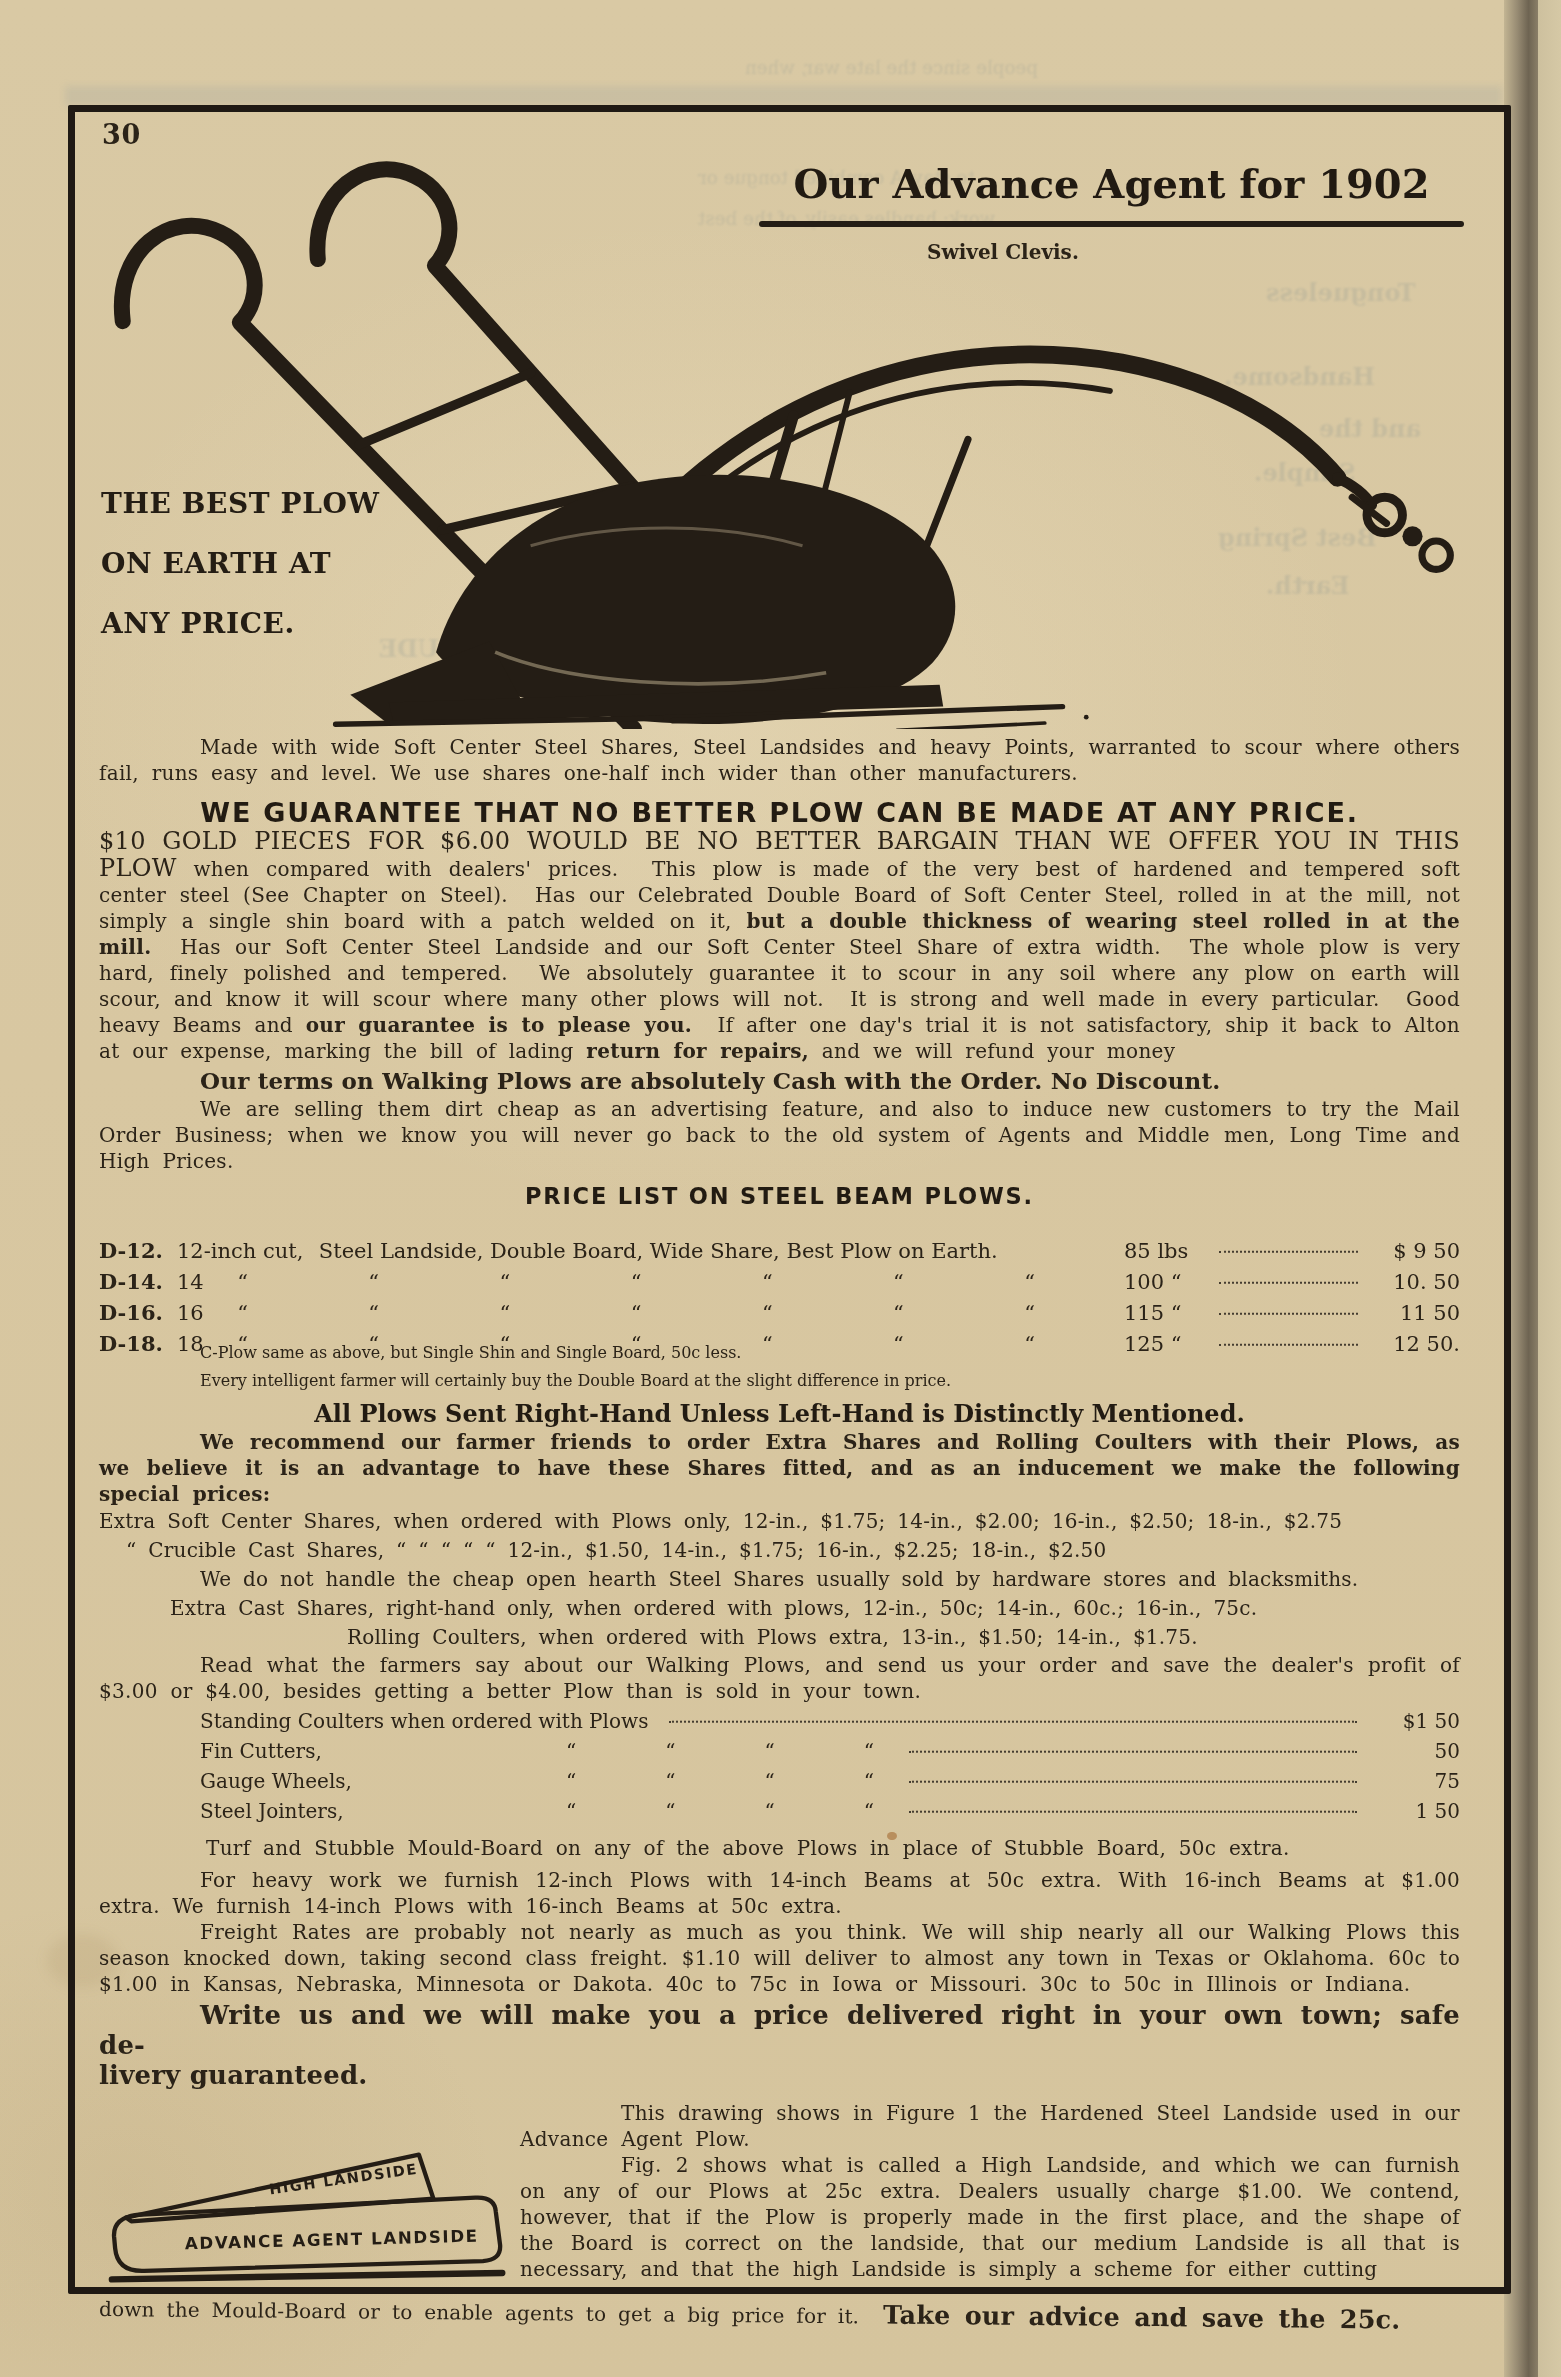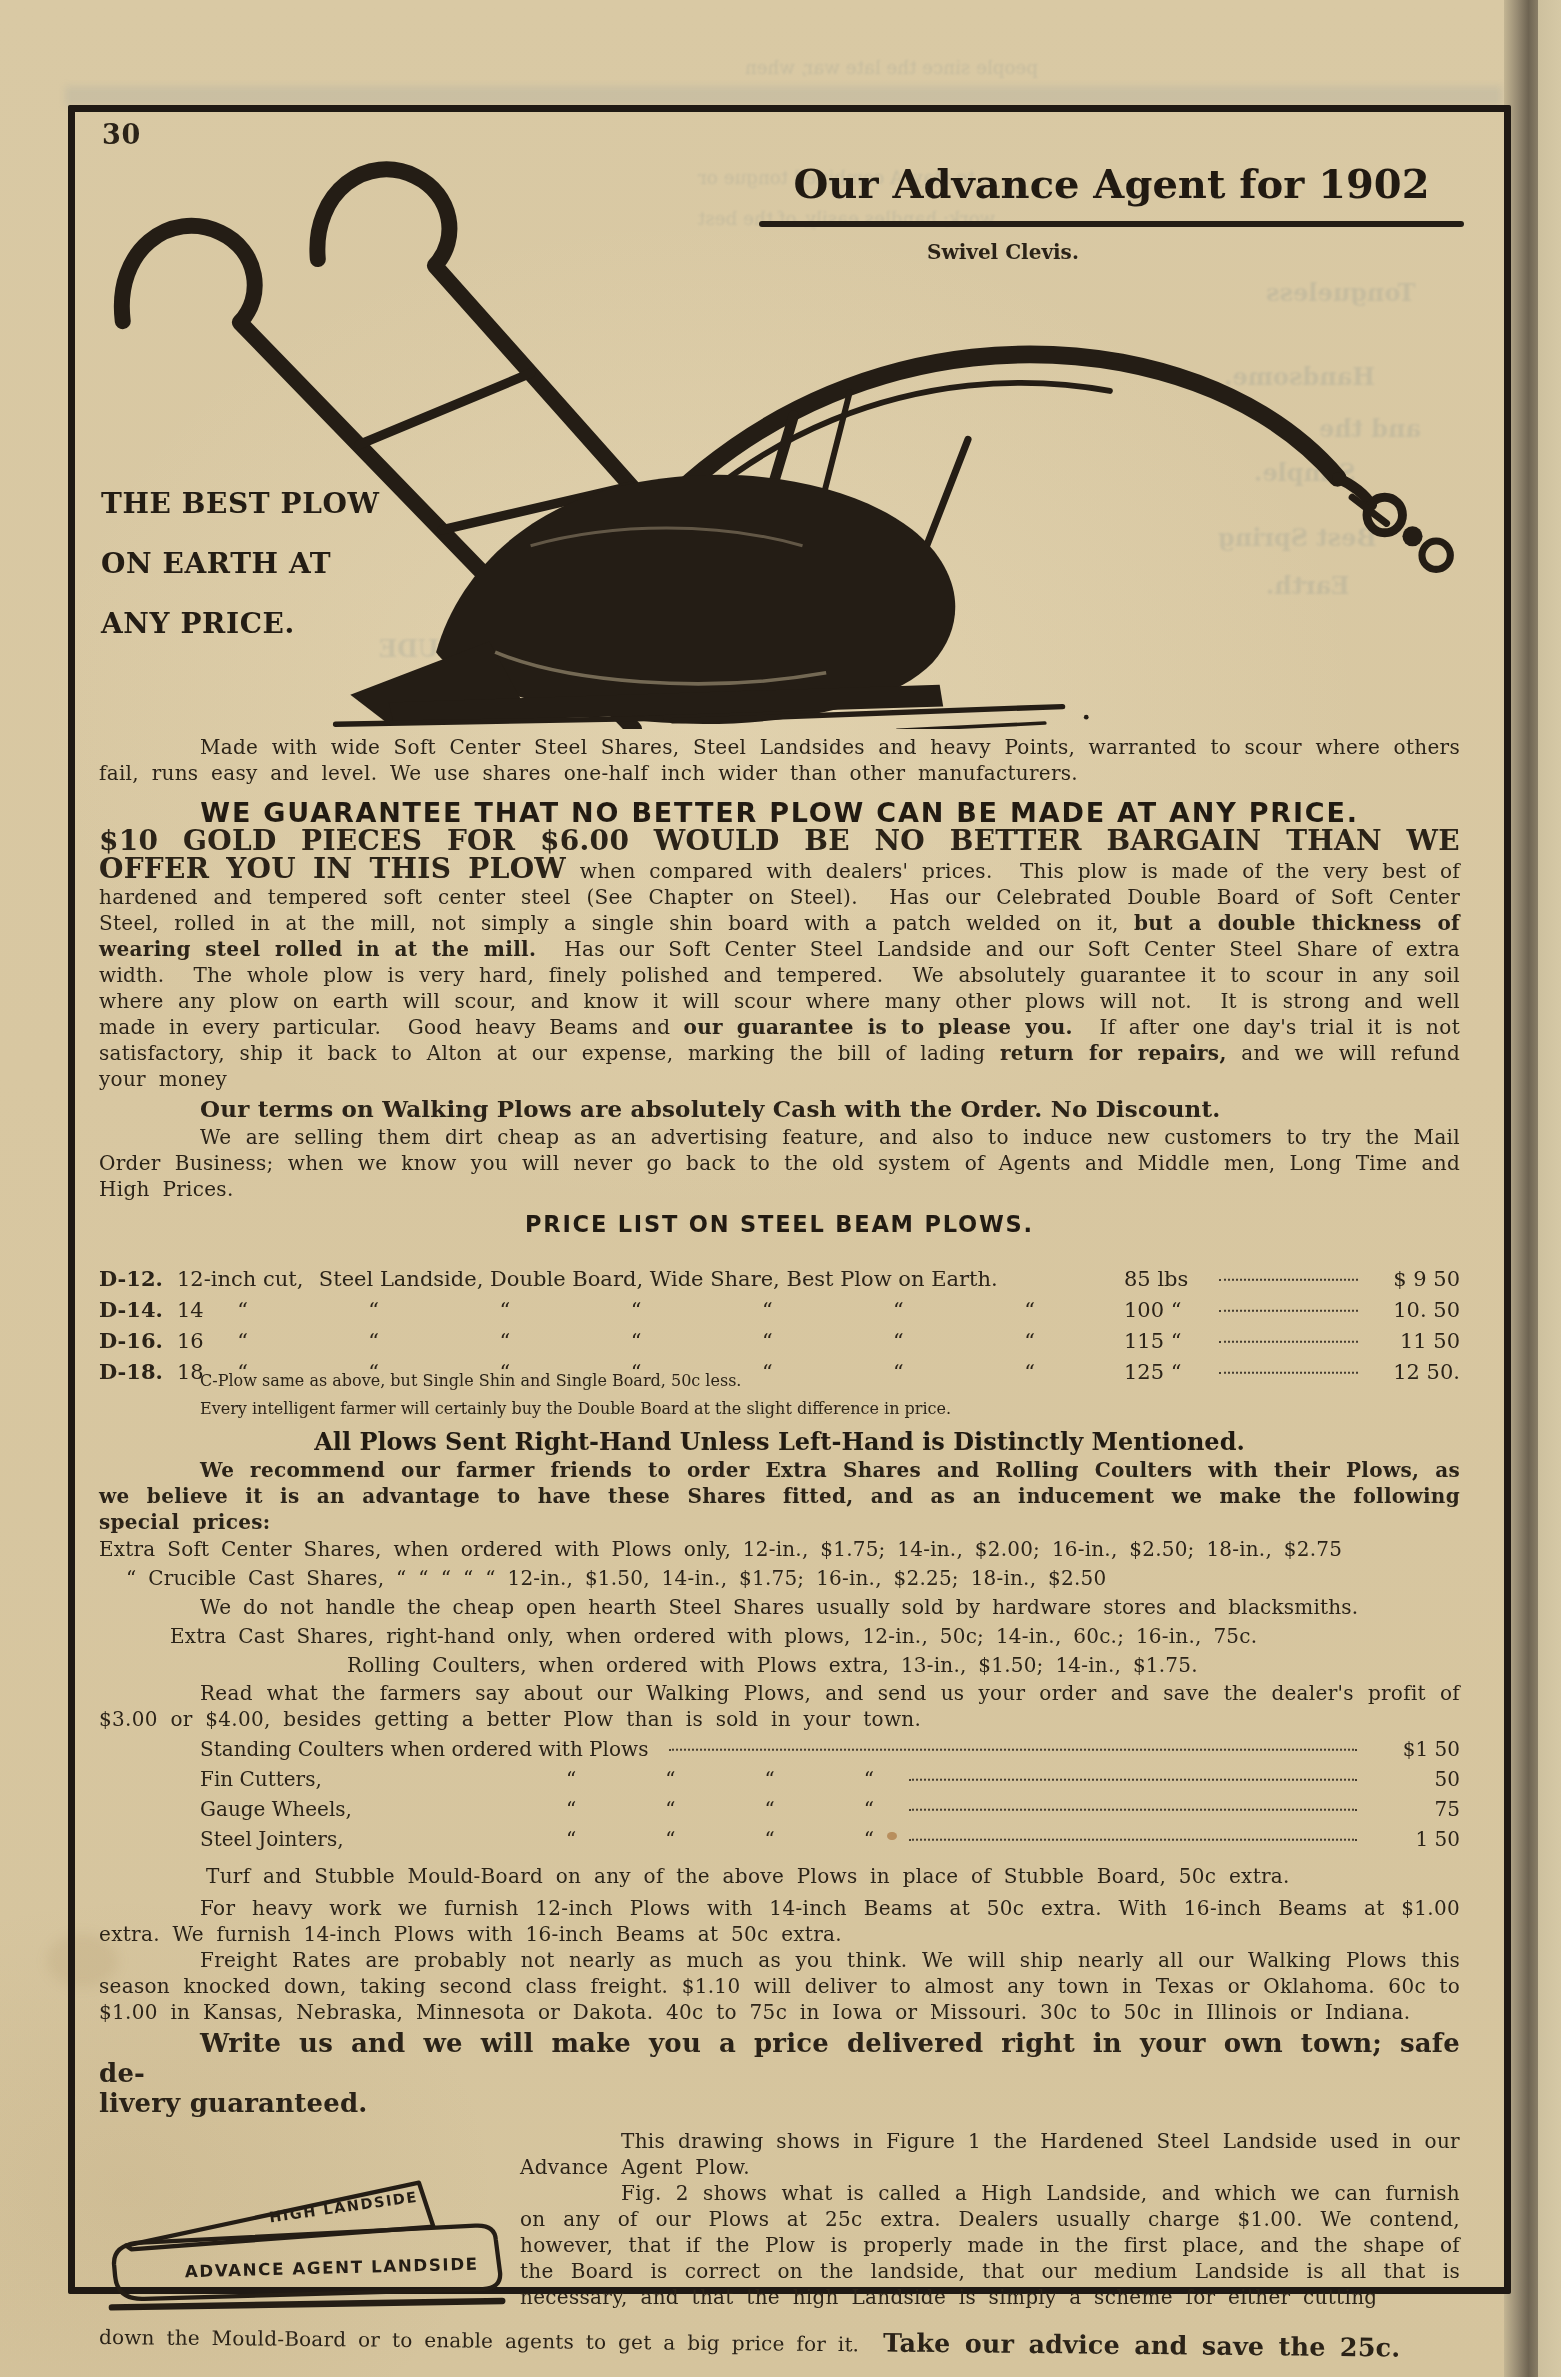--- a/index.html
+++ b/index.html
@@ -42,21 +42,21 @@
 
   .plow-art{position:absolute;left:6px;top:20px;z-index:1;}
   .tagline{position:absolute;left:26px;top:362px;z-index:3;font-weight:bold;font-size:28px;
         line-height:60px;letter-spacing:0.6px;color:#241d14;}
 
   .flow{position:absolute;left:24px;top:622px;width:1361px;z-index:3;}
   .body-p{font-size:20px;line-height:26px;text-align:justify;word-spacing:6px;letter-spacing:0.3px;}
   .ind{text-indent:101px;}
   .seg{white-space:pre-wrap;}
   .seg-b{font-weight:bold;}
-  .seg-lead{font-weight:bold;font-size:28px;letter-spacing:0.3px;}
+  .seg-lead{font-weight:normal;font-size:24px;letter-spacing:0.3px;}
   .seg-big{font-weight:bold;font-size:25.4px;}
 
   .sans-head{font-family:"DejaVu Sans",sans-serif;font-weight:bold;font-size:27px;
         letter-spacing:1.8px;text-align:center;color:#221b12;margin-top:11px;}
   .sans-head.small{font-size:22.5px;margin-top:8.3px;}
 
   .offer{margin-top:6px;}
   .terms{font-weight:bold;font-size:23px;line-height:30px;text-indent:101px;margin-top:2.4px;
         letter-spacing:0.2px;}
   .adv{margin-top:3.5px;}

